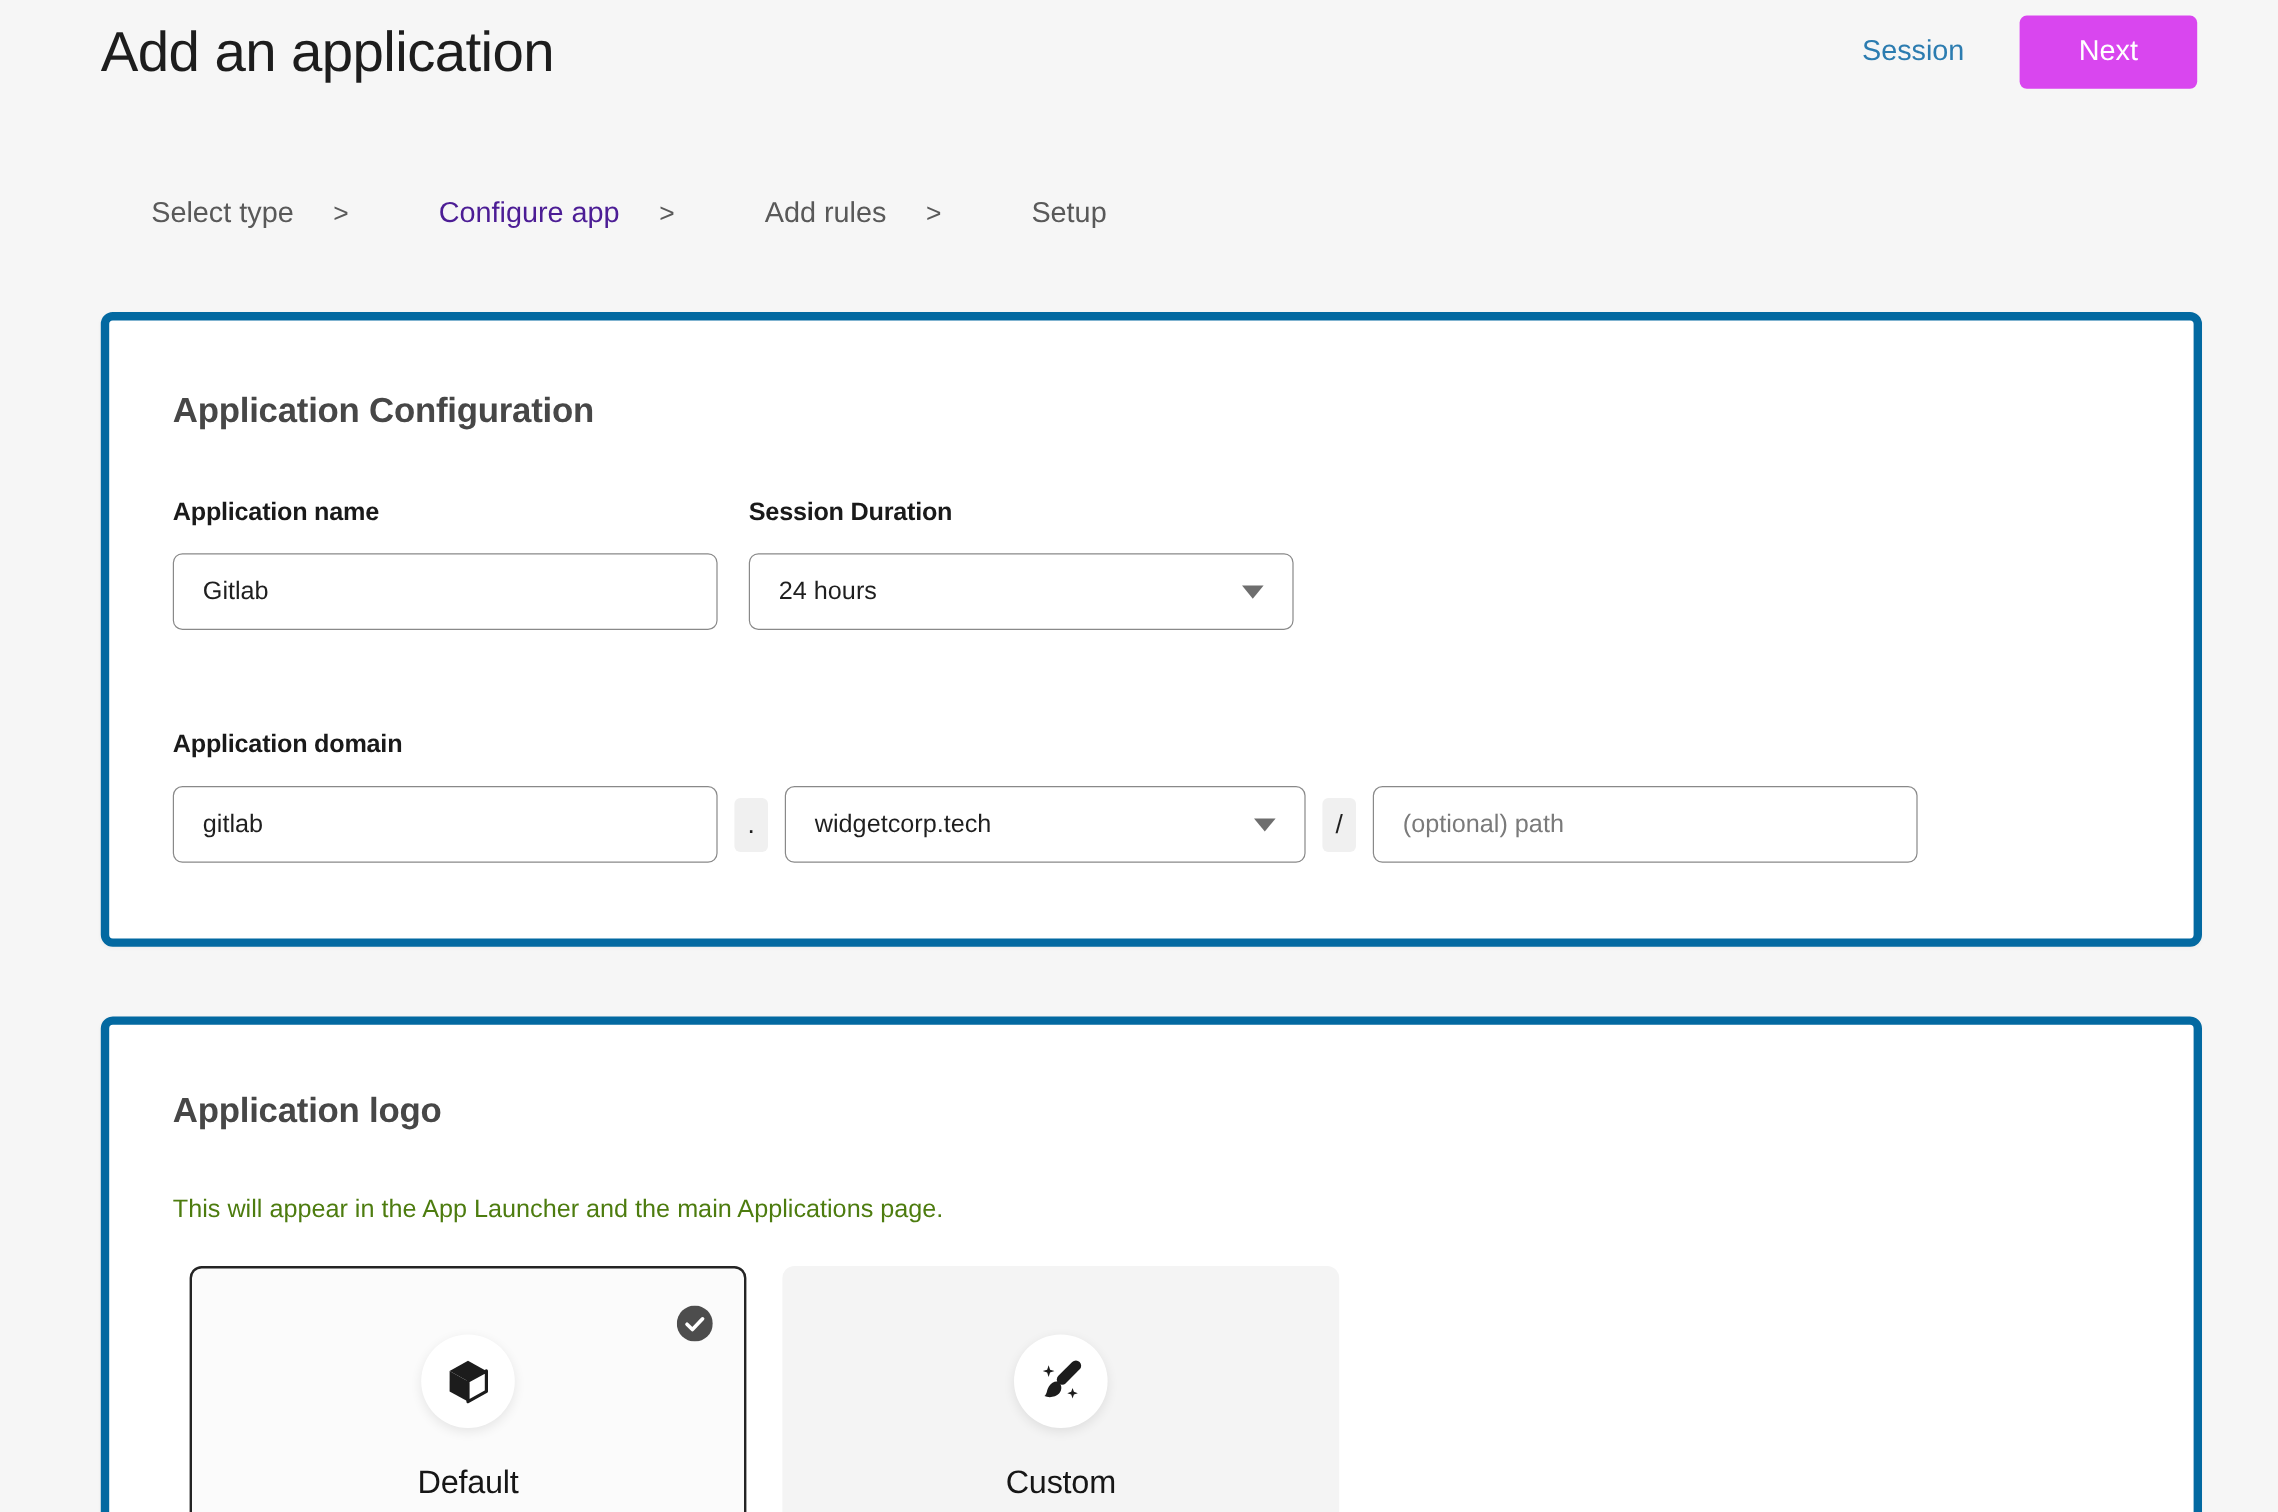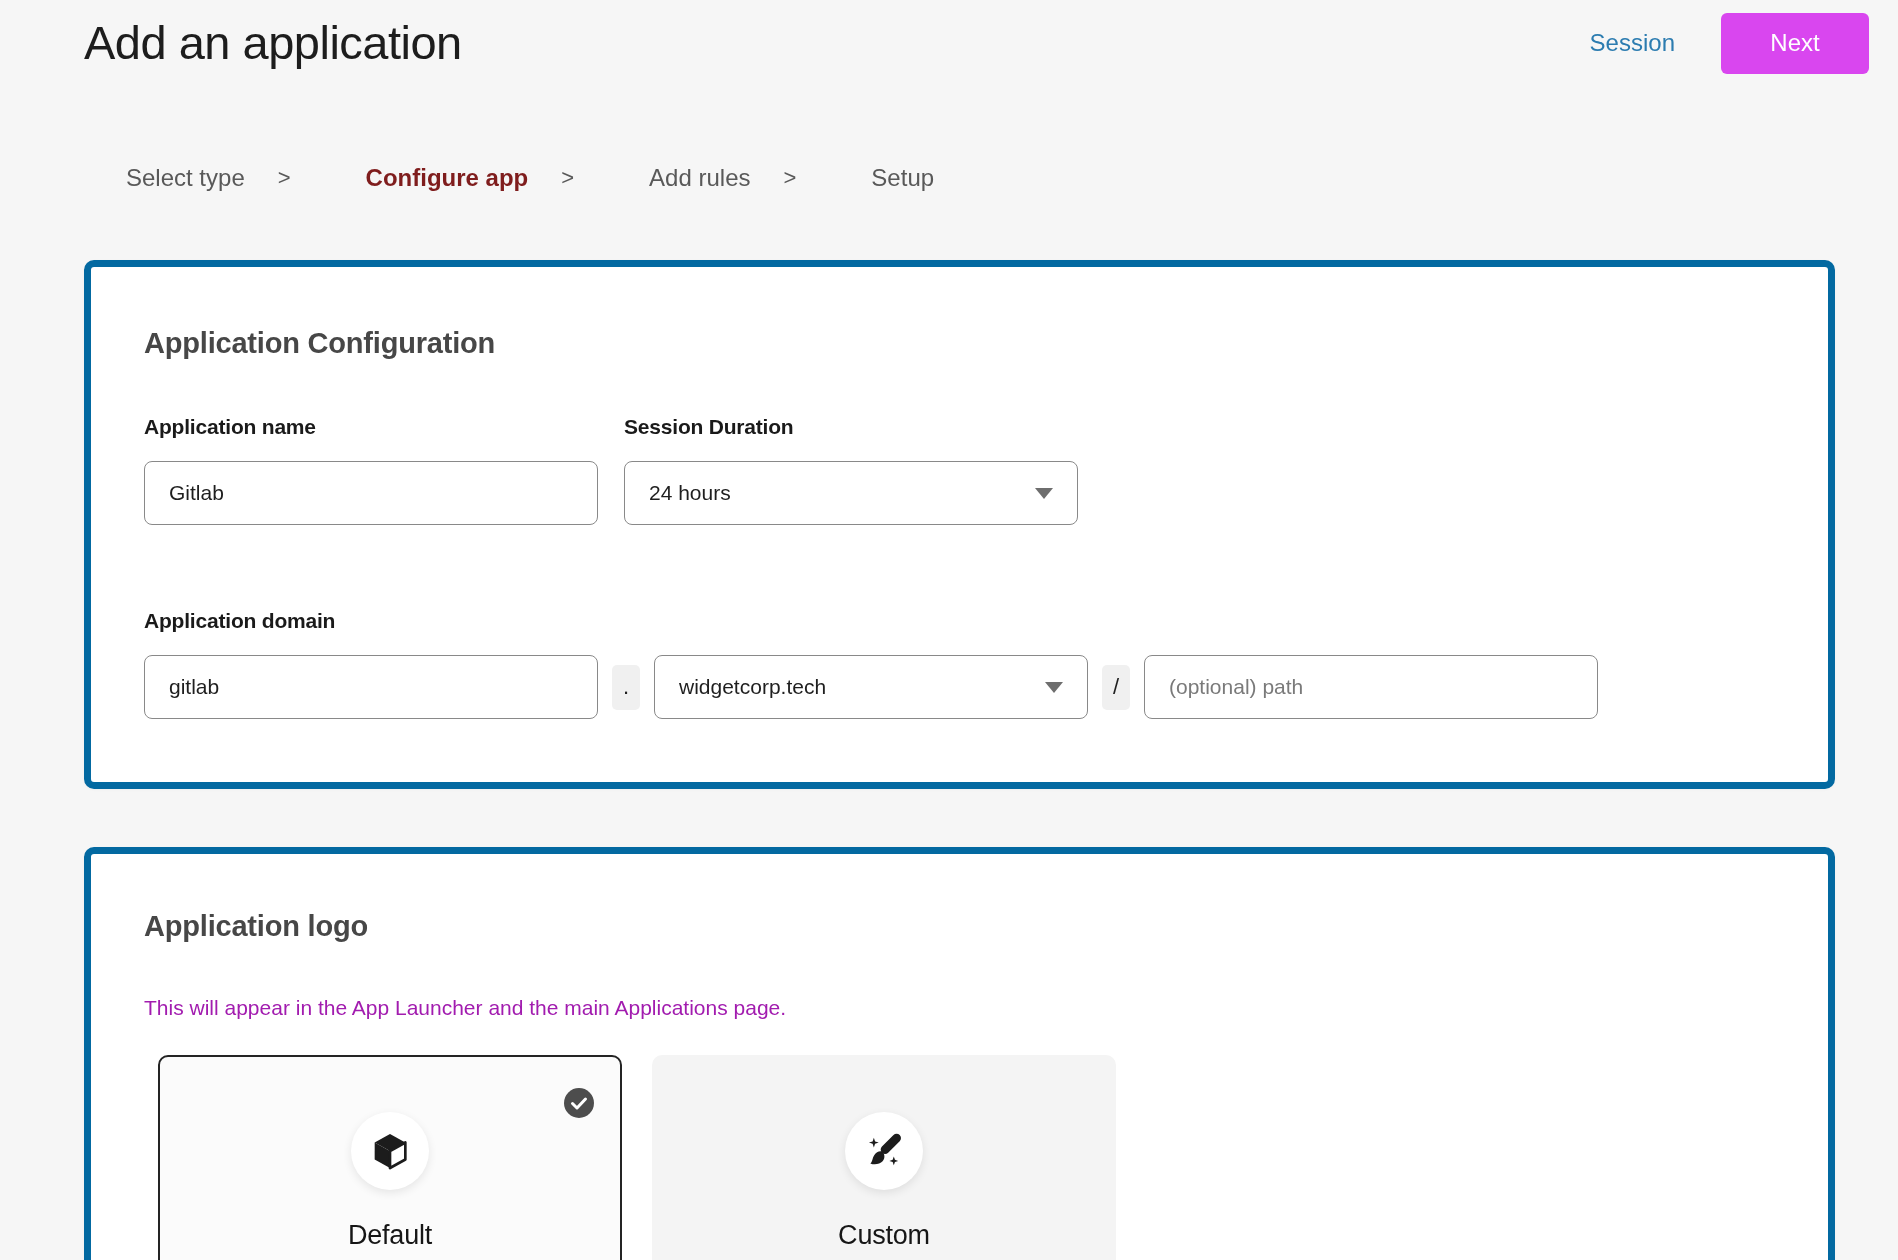--- a/index.html
+++ b/index.html
@@ -8,21 +8,21 @@
     overflow: hidden;
     background: #f6f6f6;
     font-family: "Liberation Sans", "DejaVu Sans", sans-serif;
     color: #1f1f1f;
   }
   .page { width: 1898px; height: 1260px; position: relative; }
 
   
   .header {
     display: flex; justify-content: space-between;
-    padding: 12px 29px 0 84px;
+    padding: 12px 67px 0 84px;
   }
   .page-title {
     font-size: 47px; font-weight: 400; letter-spacing: -0.5px; color: #1d1d1d;
     line-height: 62px;
   }
   .header-actions { display: flex; align-items: center; gap: 46px; }
   .cancel-link {
     font-size: 24px; color: #2c7cb0; text-decoration: none; cursor: pointer;
   }
   .next-button {
@@ -31,21 +31,21 @@
     width: 148px; height: 61px; cursor: pointer;
   }
 
   
   .breadcrumb {
     margin: 90px 0 0 84px;
     display: flex; align-items: center; gap: 33px;
     font-size: 24px; color: #595959;
   }
   .breadcrumb .crumb { cursor: pointer; margin-left: 42px; }
-  .breadcrumb .crumb.active { color: #7f1d1d; font-weight: 700; }
+  .breadcrumb .crumb.active { color: #4c1d95; font-weight: 400; }
   .breadcrumb .separator { color: #595959; font-size: 22px; }
 
   
   .card {
     background: #ffffff;
     border: 7px solid #0369a1;
     border-radius: 10px;
     box-shadow: 0 1px 3px rgba(0,0,0,0.03);
     margin-left: 84px;
     width: 1751px;
@@ -86,21 +86,21 @@
   .domain-row { display: flex; align-items: center; }
   .sep-badge {
     background: #f0f0f0; border-radius: 5px;
     min-width: 28px; height: 45px;
     display: flex; align-items: center; justify-content: center;
     font-size: 22px; color: #1f1f1f;
     margin: 0 14px;
   }
 
   
-  .logo-description { font-size: 21px; color: #a21caf; margin-top: 53px; }
+  .logo-description { font-size: 21px; color: #4d7c0f; margin-top: 53px; }
   .logo-tiles { display: flex; gap: 30px; margin-top: 35px; margin-left: 14px; }
   .logo-tile {
     width: 464px; height: 280px;
     border-radius: 10px;
     position: relative;
     display: flex; flex-direction: column; align-items: center;
     cursor: pointer;
   }
   .logo-tile.selected {
     background: #fbfbfb;

